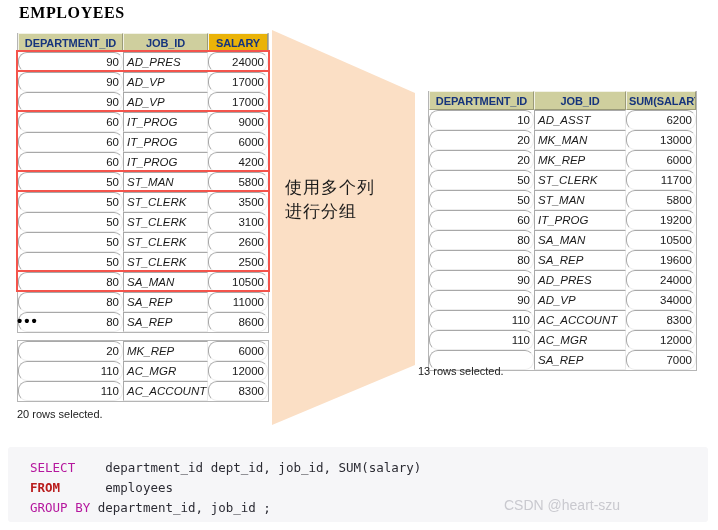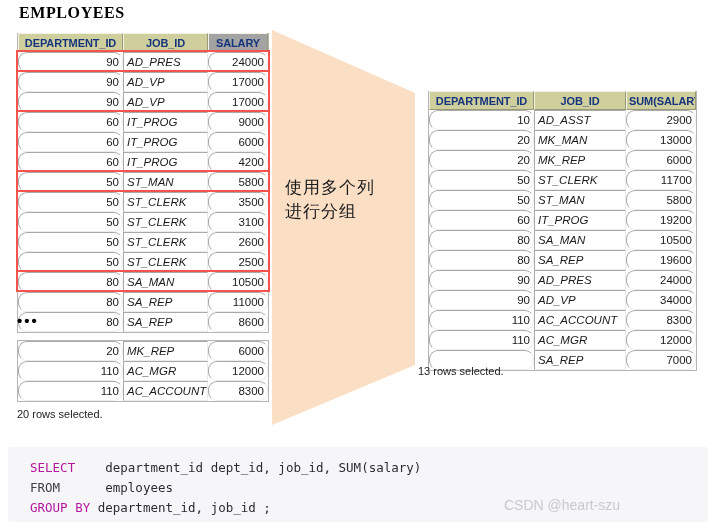--- a/index.html
+++ b/index.html
@@ -189,21 +189,21 @@
   <table>
     <colgroup>
         <col style="width:105px">
         <col style="width:85px">
         <col style="width:60px">
       </colgroup>
     <thead>
       <tr>
         <th style="background: rgb(207, 207, 158); color: rgb(22, 52, 124);">DEPARTMENT_ID</th>
         <th style="background: rgb(207, 207, 158); color: rgb(22, 52, 124);">JOB_ID</th>
-        <th style="background: #a3a3a3; color: rgb(22, 52, 124);">SALARY</th>
+        <th style="background: #eab308; color: rgb(22, 52, 124);">SALARY</th>
       </tr>
     </thead>
     <tbody id="left-top-body">
         <tr>
           <td class="num">90</td>
           <td class="txt">AD_PRES</td>
           <td class="num">24000</td>
         </tr>
         <tr>
           <td class="num">90</td>
@@ -330,21 +330,21 @@
       <tr>
         <th style="background: rgb(207, 207, 158); color: rgb(22, 52, 124);">DEPARTMENT_ID</th>
         <th style="background: rgb(207, 207, 158); color: rgb(22, 52, 124);">JOB_ID</th>
         <th style="background: rgb(207, 207, 158); color: rgb(22, 52, 124);">SUM(SALARY)</th>
       </tr>
     </thead>
     <tbody id="right-body">
         <tr>
           <td class="num">10</td>
           <td class="txt">AD_ASST</td>
-          <td class="num">2900</td>
+          <td class="num">6200</td>
         </tr>
         <tr>
           <td class="num">20</td>
           <td class="txt">MK_MAN</td>
           <td class="num">13000</td>
         </tr>
         <tr>
           <td class="num">20</td>
           <td class="txt">MK_REP</td>
           <td class="num">6000</td>
@@ -399,16 +399,16 @@
           <td class="txt">SA_REP</td>
           <td class="num">7000</td>
         </tr>
       </tbody>
   </table>
 </div>
 
 <div class="rows-selected" id="right-rows-selected">13 rows selected.</div>
 
 <div id="sql-block" style="background: rgb(246, 246, 248);">
-  <div id="sql-code"><div><span class="kw" style="color: rgb(181, 23, 158);">SELECT  </span><span>  department_id dept_id, job_id, SUM(salary)</span></div><div><span class="kw" style="color: #404040;">FROM    </span><span>  employees</span></div><div><span class="kw" style="color: rgb(181, 23, 158);">GROUP BY</span><span> department_id, job_id ;</span></div></div>
+  <div id="sql-code"><div><span class="kw" style="color: rgb(181, 23, 158);">SELECT  </span><span>  department_id dept_id, job_id, SUM(salary)</span></div><div><span class="kw" style="color: #b91c1c; font-weight: bold;">FROM    </span><span>  employees</span></div><div><span class="kw" style="color: rgb(181, 23, 158);">GROUP BY</span><span> department_id, job_id ;</span></div></div>
 </div>
 
 <div id="watermark">CSDN @heart-szu</div>
 
 </body></html>

